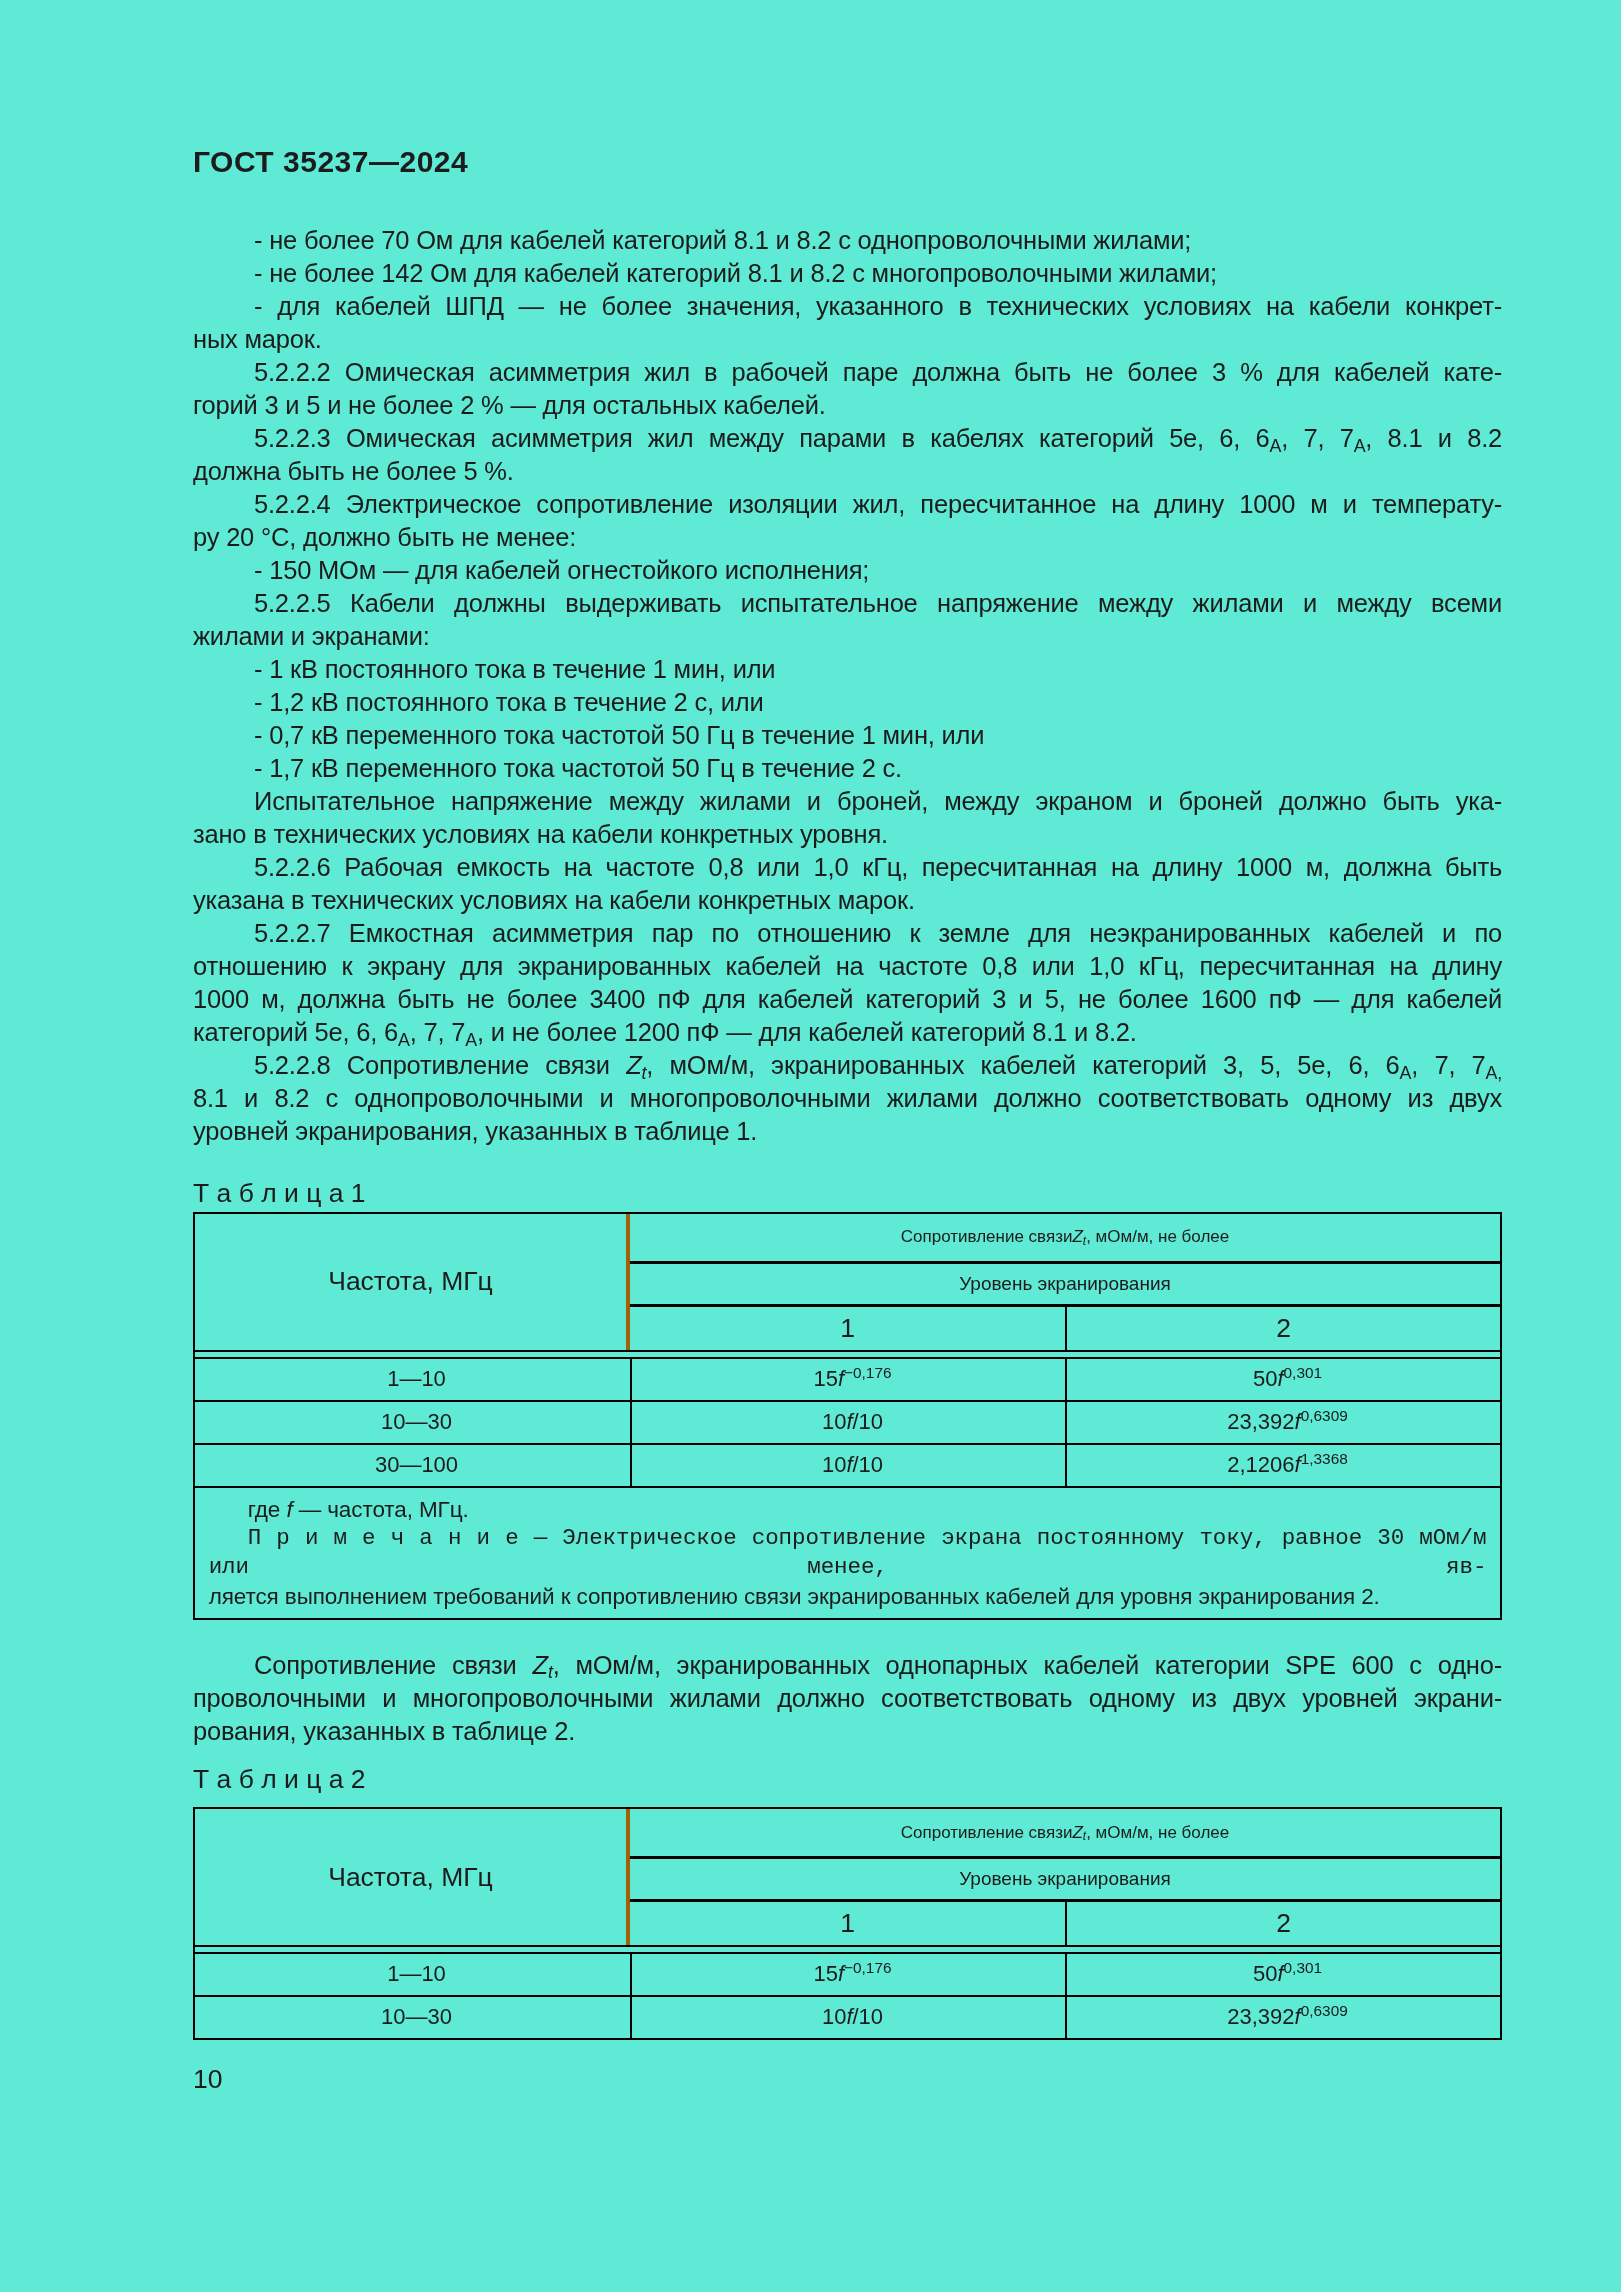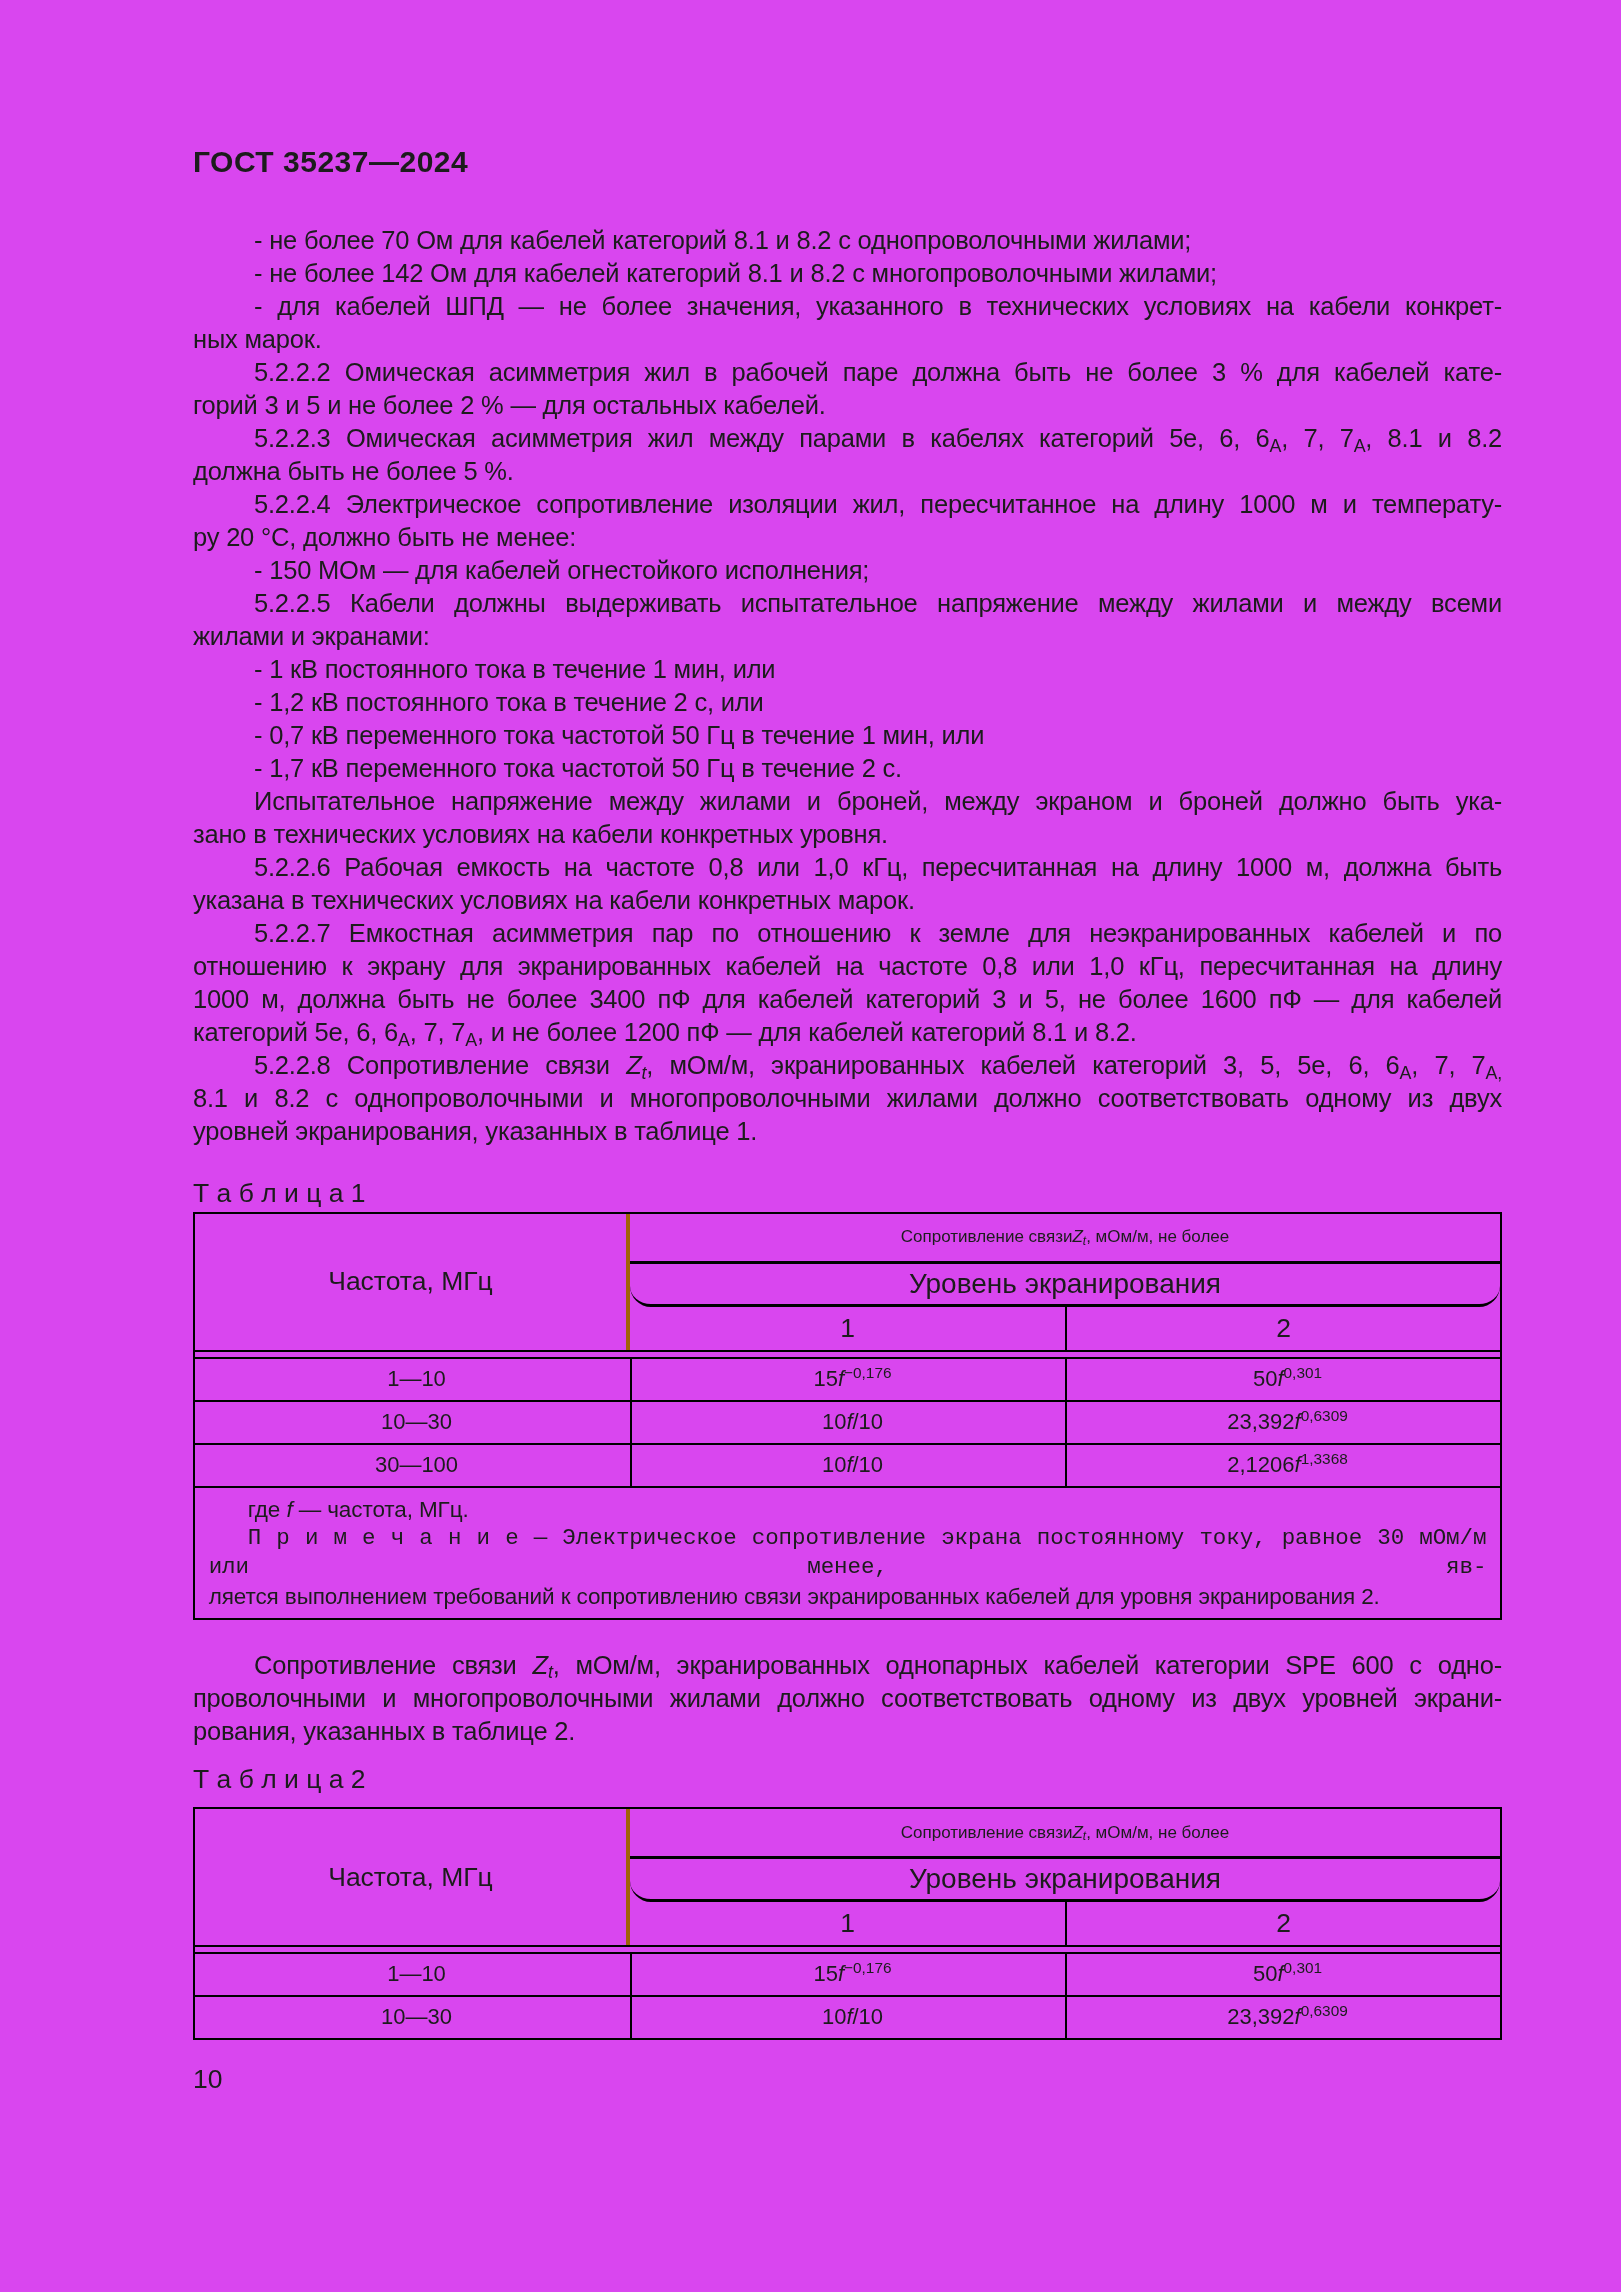--- a/index.html
+++ b/index.html
@@ -1,17 +1,17 @@
 <!DOCTYPE html>
 <html><head>
 <meta charset="utf-8">
 <style>
   html,body { margin:0; padding:0; background:#ffffff; }
   .page {
-    position:relative; width:1621px; height:2293px; background:#d946ef;
+    position:relative; width:1621px; height:2293px; background:#5eead4;
     font-family:"Liberation Sans","DejaVu Sans",sans-serif; color:#1c1c1c;
     overflow:hidden;
   }
   .content { position:absolute; left:193px; top:0; width:1309px; }
 
   .std-header { margin-top:144px; font-size:30px; line-height:35px; font-weight:700; letter-spacing:0.5px; }
 
   .textblock { margin-top:45px; font-size:25.5px; line-height:33px; letter-spacing:-0.2px; }
   .textblock.mid { margin-top:29px; }
   .ln  { height:33px; }
@@ -19,21 +19,21 @@
   .jl  { text-align:justify; text-align-last:justify; }
 
   .tlabel  { margin-top:29px; font-size:26.5px; line-height:32px; }
   .tlabel2 { margin-top:15.7px; }
 
   .gtable { margin-top:2.9px; border:2.9px solid #000; font-size:26.5px; }
   .gtable2 { margin-top:11.8px; }
   .thead { display:grid; grid-template-columns:1fr 2fr; }
   .th-col1 { border-right:4px solid #a16207; display:flex; align-items:center; justify-content:center; }
   .th-r1 { height:47px; border-bottom:3.9px solid #000; display:flex; align-items:center; justify-content:center; font-size:17px; }
-  .th-r2 { height:40px; border-bottom:3.9px solid #000; display:flex; align-items:center; justify-content:center; font-size:28px;border-radius:21px; }
+  .th-r2 { height:40px; border-bottom:3.9px solid #000; display:flex; align-items:center; justify-content:center; font-size:19px; }
   .th-r3 { height:43px; display:grid; grid-template-columns:1fr 1fr; }
   .th-r3 .c  { display:flex; align-items:center; justify-content:center; }
   .th-r3 .c2 { border-left:2px solid #000; }
   .dsep { height:4.9px; border-top:2px solid #000; border-bottom:2.9px solid #000; }
   .trow { display:grid; grid-template-columns:1fr 1fr 1fr; height:41px; }
   .trow + .trow { border-top:2.9px solid #000; }
   .td  { display:flex; align-items:center; justify-content:center; font-size:22px;padding-left:8px; }
   .td + .td { border-left:2px solid #000; }
 
   .tnote { border-top:2.9px solid #000; padding:6.9px 13.7px 6.9px 13.7px; font-size:22.5px; line-height:29px; letter-spacing:-0.1px; }

